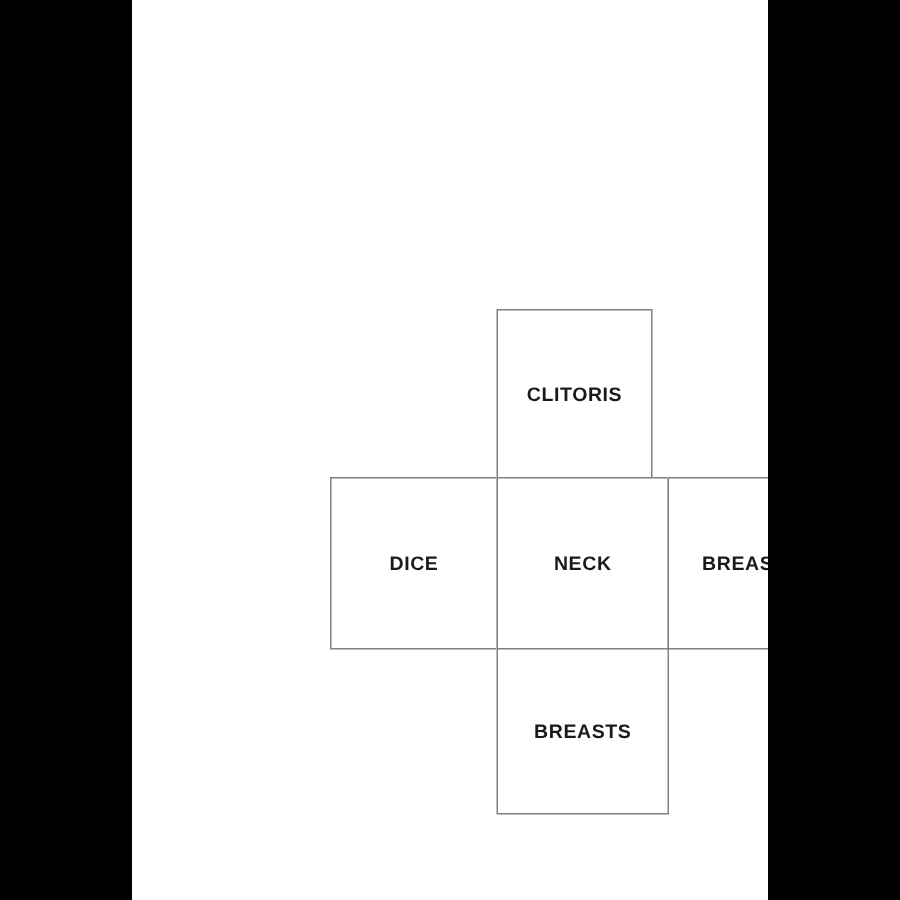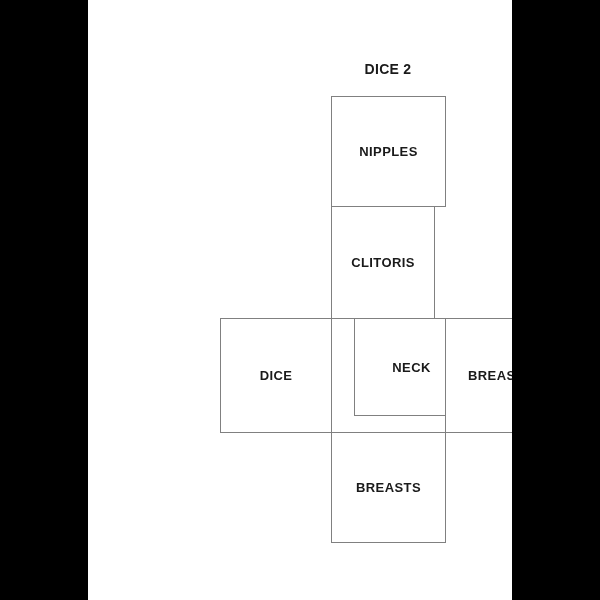--- a/index.html
+++ b/index.html
@@ -63,38 +63,34 @@
     font-size: 13px;
     font-weight: bold;
     letter-spacing: 0.4px;
     color: #1a1a1a;
     white-space: nowrap;
     text-align: center;
   }
   
   #cell-top    { left: 243px; top: 96px;  width: 115px; height: 111px; }
   #cell-upmid  { left: 243px; top: 206px; width: 104px; height: 113px; }
-  #cell-center { left: 243px; top: 318px; width: 115px; height: 98px; margin-left: 23px; }
+  #cell-center { left: 243px; top: 318px; width: 115px; height: 115px; }
   #cell-bottom { left: 243px; top: 432px; width: 115px; height: 111px; }
   
   #cell-left   { left: 132px; top: 318px; width: 112px; height: 115px; }
   #cell-right  { left: 357px; top: 318px; width: 111px; height: 115px; }
 </style>
 </head>
 <body>
 
 <div id="screenshot">
 
   <div id="page">
 
-    <div id="title">DICE 2</div>
 
-    <div class="cell" id="cell-top">
-      <span class="cell-label">NIPPLES</span>
-    </div>
 
     <div class="cell" id="cell-upmid">
       <span class="cell-label">CLITORIS</span>
     </div>
 
     <div class="cell" id="cell-left">
       <span class="cell-label">DICE</span>
     </div>
 
     <div class="cell" id="cell-center">

